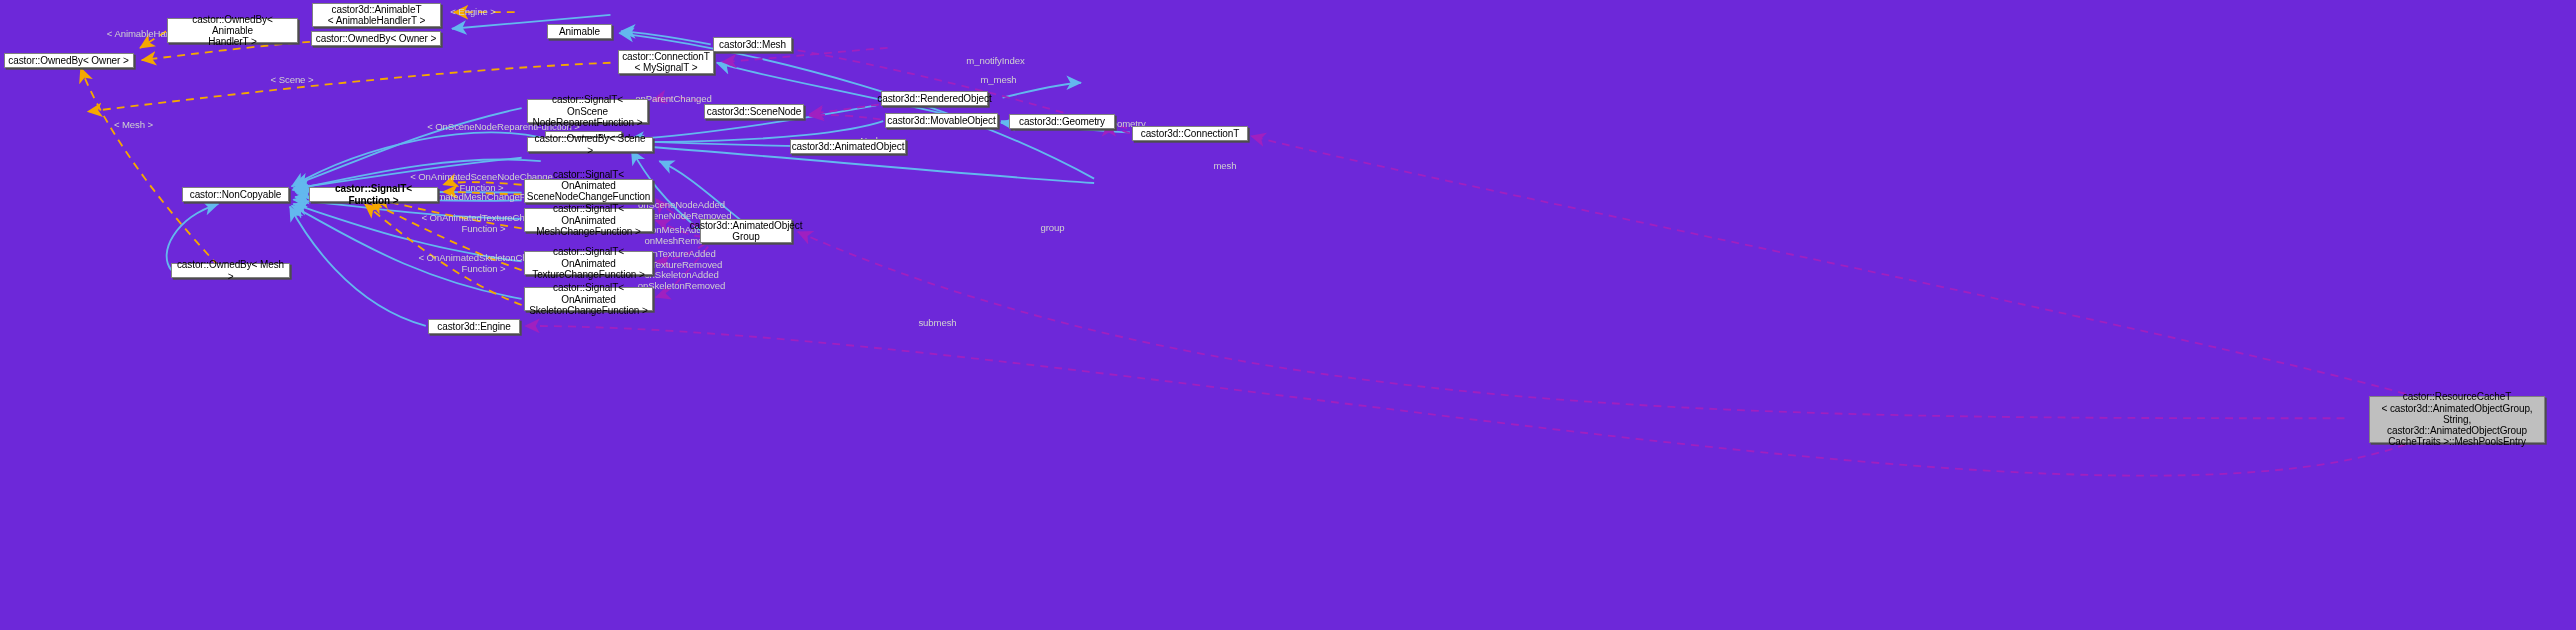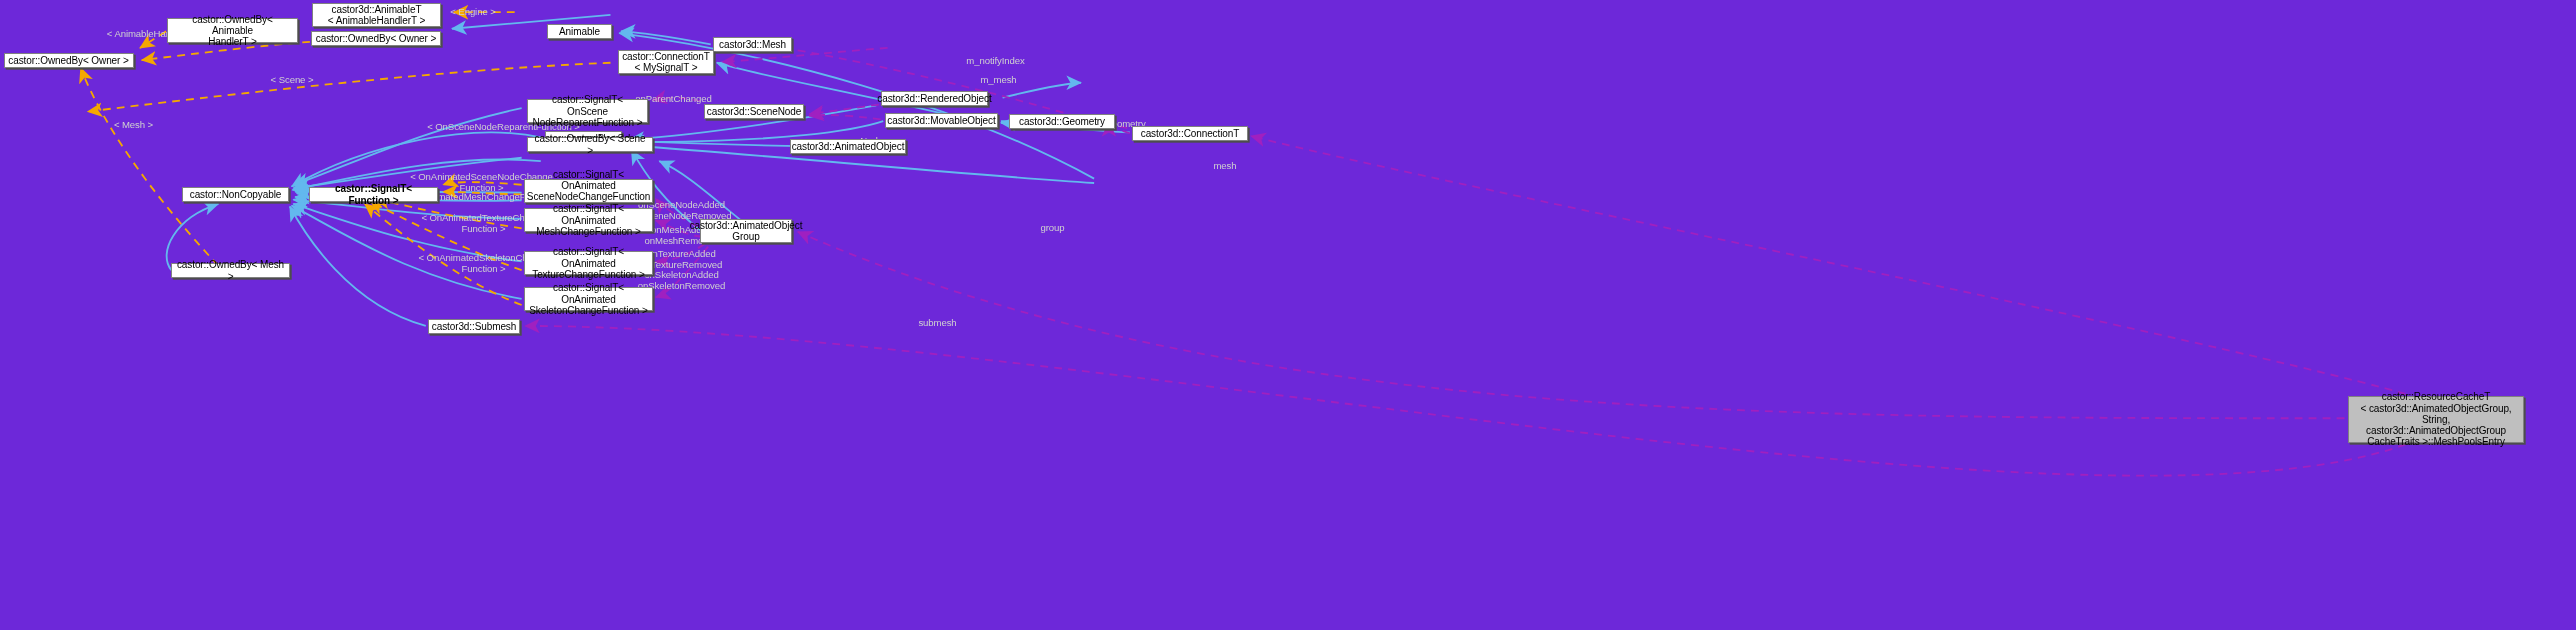--- a/index.html
+++ b/index.html
@@ -37,20 +37,21 @@
     align-items: center;
     justify-content: center;
     padding: 0.9px 3.5px;
     white-space: pre-line;
     letter-spacing: -0.1px;
     z-index: 5;
   }
   .node.focus {
     background: #bfbfbf;
     border: 0.9px solid #808080;
+    margin-left: 21px;
   }
   .edge-label {
     position: absolute;
     color: #d0d0d0;
     font-size: 9.6px;
     line-height: 11.3px;
     text-align: center;
     white-space: pre-line;
     z-index: 4;
     pointer-events: none;
@@ -165,21 +166,21 @@
 Group</div>
       <div class="node focus" style="left: 2348px; top: 396px; width: 176px; height: 47px;">castor::ResourceCacheT
 &lt; castor3d::AnimatedObjectGroup,
  String, castor3d::AnimatedObjectGroup
 CacheTraits &gt;::MeshPoolsEntry</div>
       <div class="node" style="left: 524px; top: 251px; width: 129px; height: 24.4px;">castor::SignalT&lt; OnAnimated
 TextureChangeFunction &gt;</div>
       <div class="node" style="left: 171px; top: 263px; width: 119px; height: 15px;">castor::OwnedBy&lt; Mesh &gt;</div>
       <div class="node" style="left: 524px; top: 287px; width: 129px; height: 24.4px;">castor::SignalT&lt; OnAnimated
 SkeletonChangeFunction &gt;</div>
-      <div class="node" style="left: 428px; top: 319px; width: 92px; height: 15px;">castor3d::Submesh</div>
+      <div class="node" style="left: 428px; top: 319px; width: 92px; height: 15px;">castor3d::Engine</div>
     </div>
   <div id="label-host">
       <div class="edge-label" style="left: 434px; top: 6.1px; width: 78px;">&lt; Engine &gt;</div>
       <div class="edge-label" style="left: 88px; top: 28px; width: 131px;">&lt; AnimableHandlerT &gt;</div>
       <div class="edge-label" style="left: 257px; top: 74px; width: 70px;">&lt; Scene &gt;</div>
       <div class="edge-label" style="left: 952px; top: 55px; width: 87px;">m_notifyIndex</div>
       <div class="edge-label" style="left: 968px; top: 74px; width: 61px;">m_mesh</div>
       <div class="edge-label" style="left: 621px; top: 93px; width: 105px;">onParentChanged</div>
       <div class="edge-label" style="left: 809px; top: 135px; width: 87px;">m_sceneNode</div>
       <div class="edge-label" style="left: 102px; top: 119px; width: 63px;">&lt; Mesh &gt;</div>

